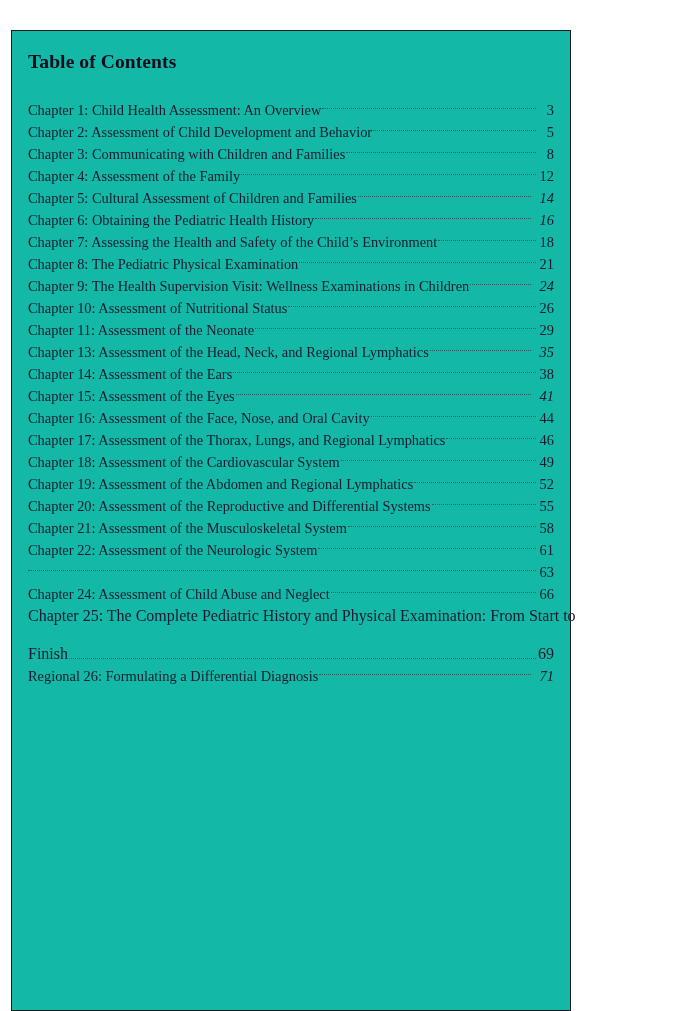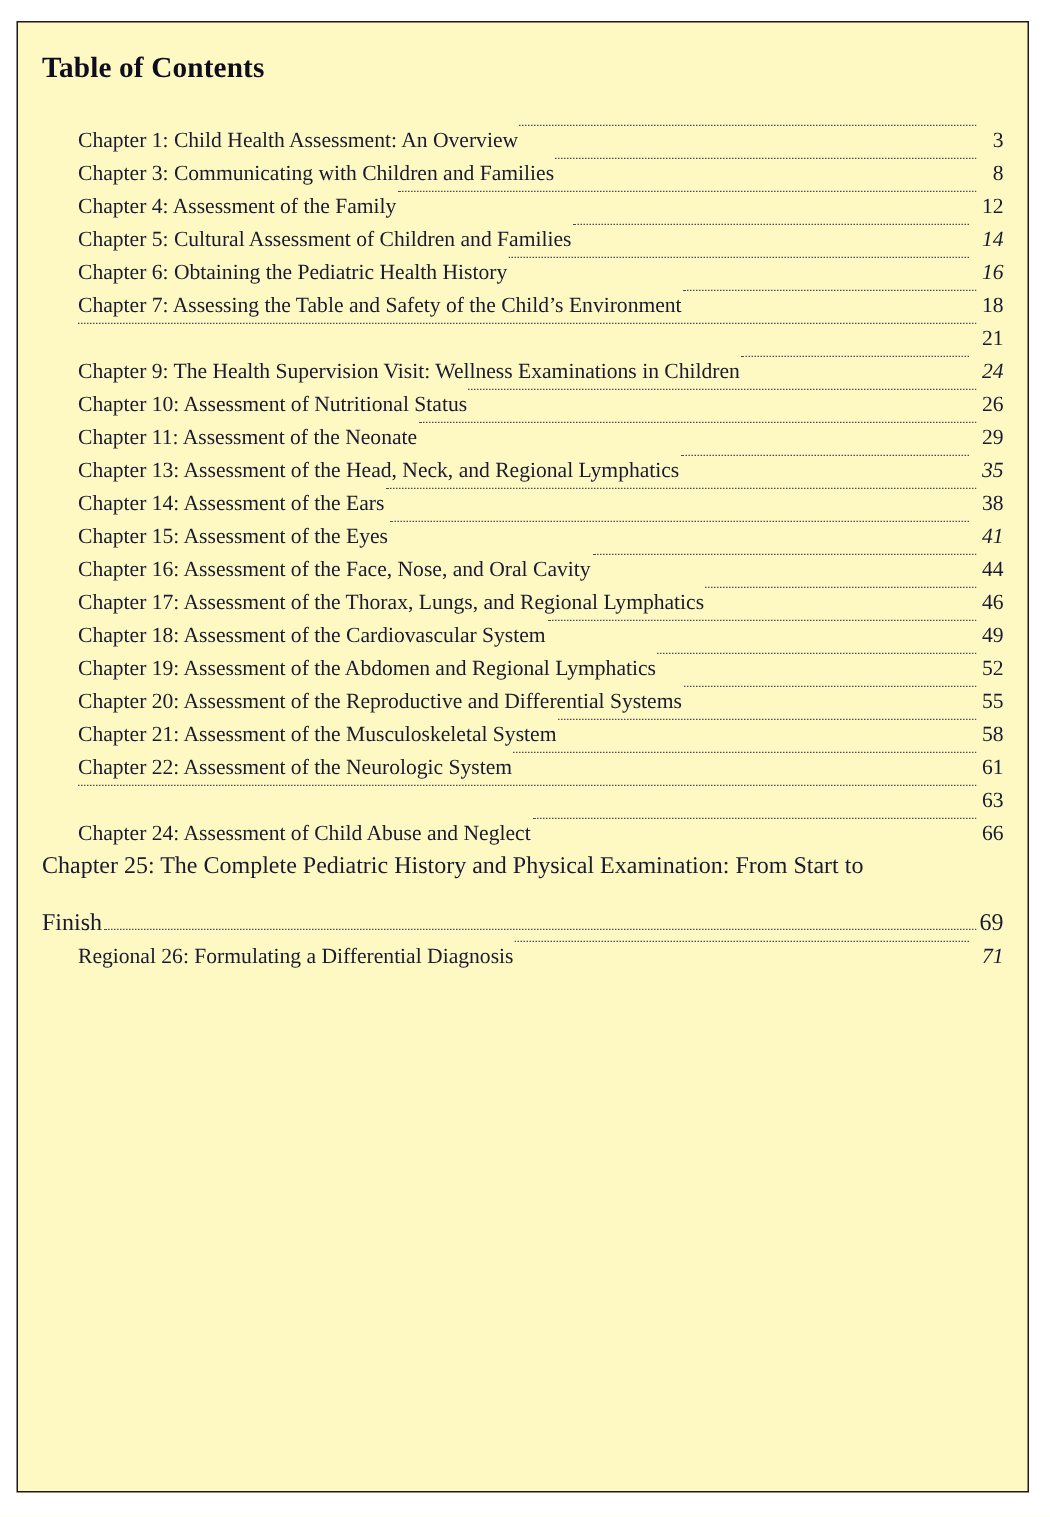--- a/index.html
+++ b/index.html
@@ -11,26 +11,26 @@
     width: 700px;
     height: 1011px;
     font-family: "Liberation Serif", "DejaVu Serif", serif;
     color: #111124;
     overflow: hidden;
   }
 
   .page-frame {
     position: absolute;
     left: 11px;
-    top: 14px;
-    width: 675px;
+    top: 30px;
+    width: 560px;
     height: 981px;
     border: 1.4px solid #1b1b1b;
     box-sizing: border-box;
-    background: #fef9c3;
+    background: #14b8a6;
   }
 
   .page-inner {
     position: absolute;
     left: 16px;
     top: 10px;
     right: 16px;
     bottom: 10px;
   }
 
@@ -42,26 +42,25 @@
     margin: 10px 0 0 0;
     line-height: 1.1;
   }
 
   .toc-list {
     margin-top: 27px;
   }
 
   .toc-entry {
     display: flex;
-    align-items: flex-start;
+    align-items: center;
     font-size: 14.4px;
     line-height: 22px;
     color: #1a1a30;
     white-space: nowrap;
-    margin-left: 24px;
   }
 
   .toc-entry-wrap {
     display: block;
     font-size: 16px;
     line-height: 22px;
     color: #1a1a30;
   }
 
   .entry-title {
@@ -115,45 +114,51 @@
     <h1 class="doc-title">Table of Contents</h1>
 
     <div class="toc-list">
 
     <div class="toc-entry">
           <span class="entry-title">Chapter 1: Child Health Assessment: An Overview</span>
           <span class="leader"></span>
           <span class="page-num">3</span>
         </div>
         <div class="toc-entry">
+          <span class="entry-title">Chapter 2: Assessment of Child Development and Behavior</span>
+          <span class="leader"></span>
+          <span class="page-num">5</span>
+        </div>
+        <div class="toc-entry">
           <span class="entry-title">Chapter 3: Communicating with Children and Families</span>
           <span class="leader"></span>
           <span class="page-num">8</span>
         </div>
         <div class="toc-entry">
           <span class="entry-title">Chapter 4: Assessment of the Family</span>
           <span class="leader"></span>
           <span class="page-num">12</span>
         </div>
         <div class="toc-entry">
           <span class="entry-title">Chapter 5: Cultural Assessment of Children and Families</span>
           <span class="leader"></span>
           <span class="page-num gap">14</span>
         </div>
         <div class="toc-entry">
           <span class="entry-title">Chapter 6: Obtaining the Pediatric Health History</span>
           <span class="leader"></span>
           <span class="page-num gap">16</span>
         </div>
         <div class="toc-entry">
-          <span class="entry-title">Chapter 7: Assessing the Table and Safety of the Child’s Environment</span>
+          <span class="entry-title">Chapter 7: Assessing the Health and Safety of the Child’s Environment</span>
           <span class="leader"></span>
           <span class="page-num">18</span>
         </div>
         <div class="toc-entry">
+          <span class="entry-title">Chapter 8: The Pediatric Physical Examination</span>
           <span class="leader"></span>
           <span class="page-num">21</span>
         </div>
         <div class="toc-entry">
           <span class="entry-title">Chapter 9: The Health Supervision Visit: Wellness Examinations in Children</span>
           <span class="leader"></span>
           <span class="page-num gap">24</span>
         </div>
         <div class="toc-entry">
           <span class="entry-title">Chapter 10: Assessment of Nutritional Status</span>

